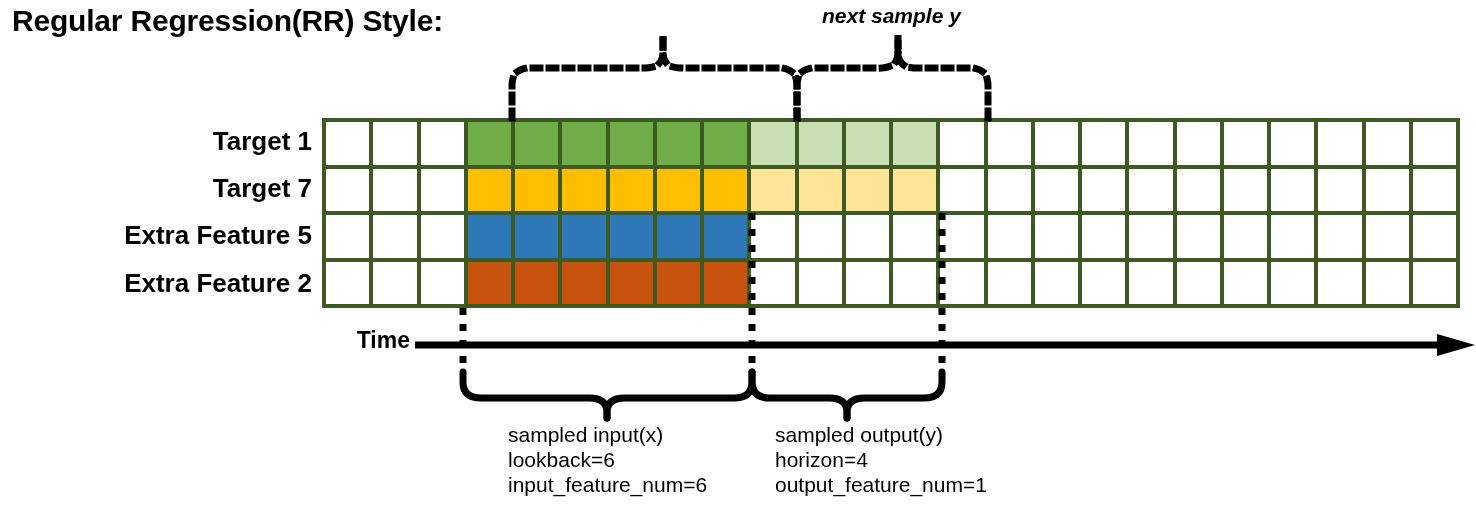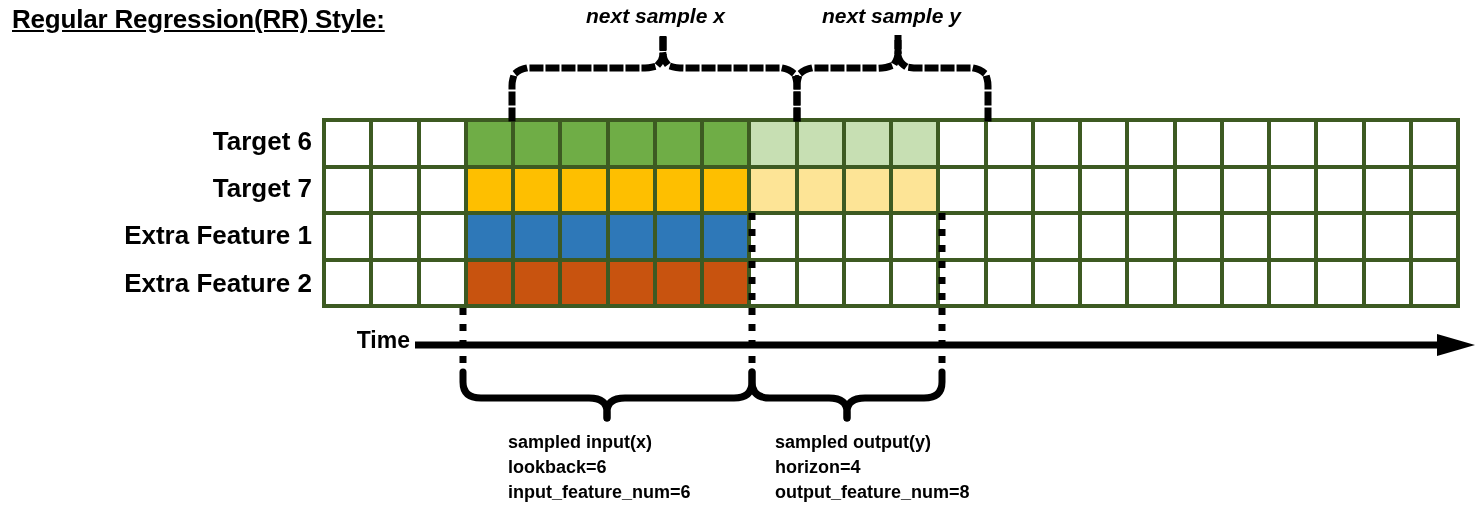--- a/index.html
+++ b/index.html
@@ -3,21 +3,21 @@
 <meta charset="utf-8">
 <style>
   html,body{margin:0;padding:0;background:#ffffff;}
   body{width:1476px;height:516px;overflow:hidden;
        font-family:"Liberation Sans",sans-serif;color:#000;}
   #stage{position:relative;width:1476px;height:516px;}
 
   .abs{position:absolute;}
 
   
-  #title{left:12px;top:4px;font-size:26px;font-weight:700;letter-spacing:-0.2px;white-space:nowrap;text-decoration:underline;}
+  #title{left:12px;top:4px;font-size:30px;font-weight:700;letter-spacing:-0.2px;white-space:nowrap;}
 
   
   .rowlabel{right:0;width:270px;text-align:right;font-size:26px;font-weight:700;
             height:47px;line-height:47px;white-space:nowrap;}
   #rowlabels{left:42px;top:118px;width:270px;height:190px;}
 
   
   #grid{left:322px;top:118px;width:1138px;height:190px;
         background:#3d5a22;display:grid;
         grid-template-columns:repeat(24,1fr);
@@ -32,42 +32,41 @@
   .c-orange{background:#c8530f;}
 
   
   #timelabel{left:150px;top:327px;width:260px;text-align:right;font-size:23px;font-weight:700;}
   #timeaxis{left:415px;top:332px;width:1060px;height:26px;}
 
   
   .ovl{left:0;top:0;width:1476px;height:516px;pointer-events:none;}
 
   
-  .bracecap{font-size:18px;line-height:25px;white-space:nowrap;font-weight:700;margin-top:8px;}
+  .bracecap{font-size:21px;line-height:25px;white-space:nowrap;font-weight:400;}
   #cap-x{left:508px;top:422px;}
   #cap-y{left:775px;top:422px;}
 
   .toplab{font-size:21px;font-style:italic;font-weight:700;white-space:nowrap;}
   #toplab-x{left:586px;top:4px;}
   #toplab-y{left:822px;top:4px;text-align:right;}
 </style>
 </head>
 <body>
 
 <div id="stage">
 
   <div class="abs" id="title">Regular Regression(RR) Style:</div>
 
-  <div class="abs toplab" id="toplab-x">next sample x</div>
   <div class="abs toplab" id="toplab-y">next sample y</div>
 
   <div class="abs" id="rowlabels">
-    <div class="abs rowlabel" style="top:0px">Target 6</div>
+    <div class="abs rowlabel" style="top:0px">Target 1</div>
     <div class="abs rowlabel" style="top:47px">Target 7</div>
-    <div class="abs rowlabel" style="top:94px">Extra Feature 1</div>
+    <div class="abs rowlabel" style="top:94px">Extra Feature 5</div>
     <div class="abs rowlabel" style="top:142px">Extra Feature 2</div>
   </div>
 
   <div class="abs" id="grid">
       <div class="cell cell"></div>
       <div class="cell cell"></div>
       <div class="cell cell"></div>
       <div class="cell c-green"></div>
       <div class="cell c-green"></div>
       <div class="cell c-green"></div>
@@ -205,16 +204,16 @@
   </svg>
 
   <div class="abs bracecap" id="cap-x">
     <div>sampled input(x)</div>
     <div>lookback=6</div>
     <div>input_feature_num=6</div>
   </div>
   <div class="abs bracecap" id="cap-y">
     <div>sampled output(y)</div>
     <div>horizon=4</div>
-    <div>output_feature_num=8</div>
+    <div>output_feature_num=1</div>
   </div>
 
 </div>
 
 </body></html>

